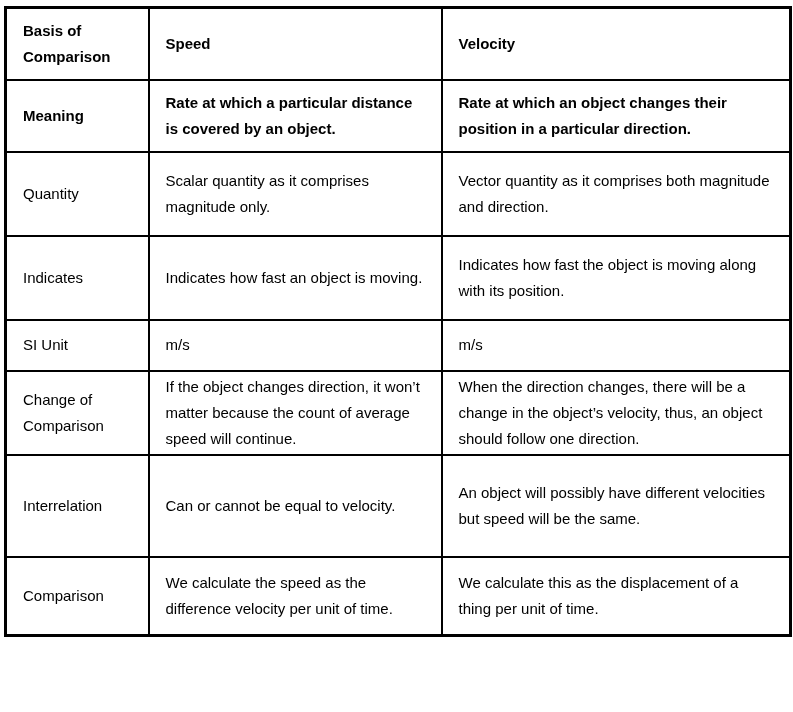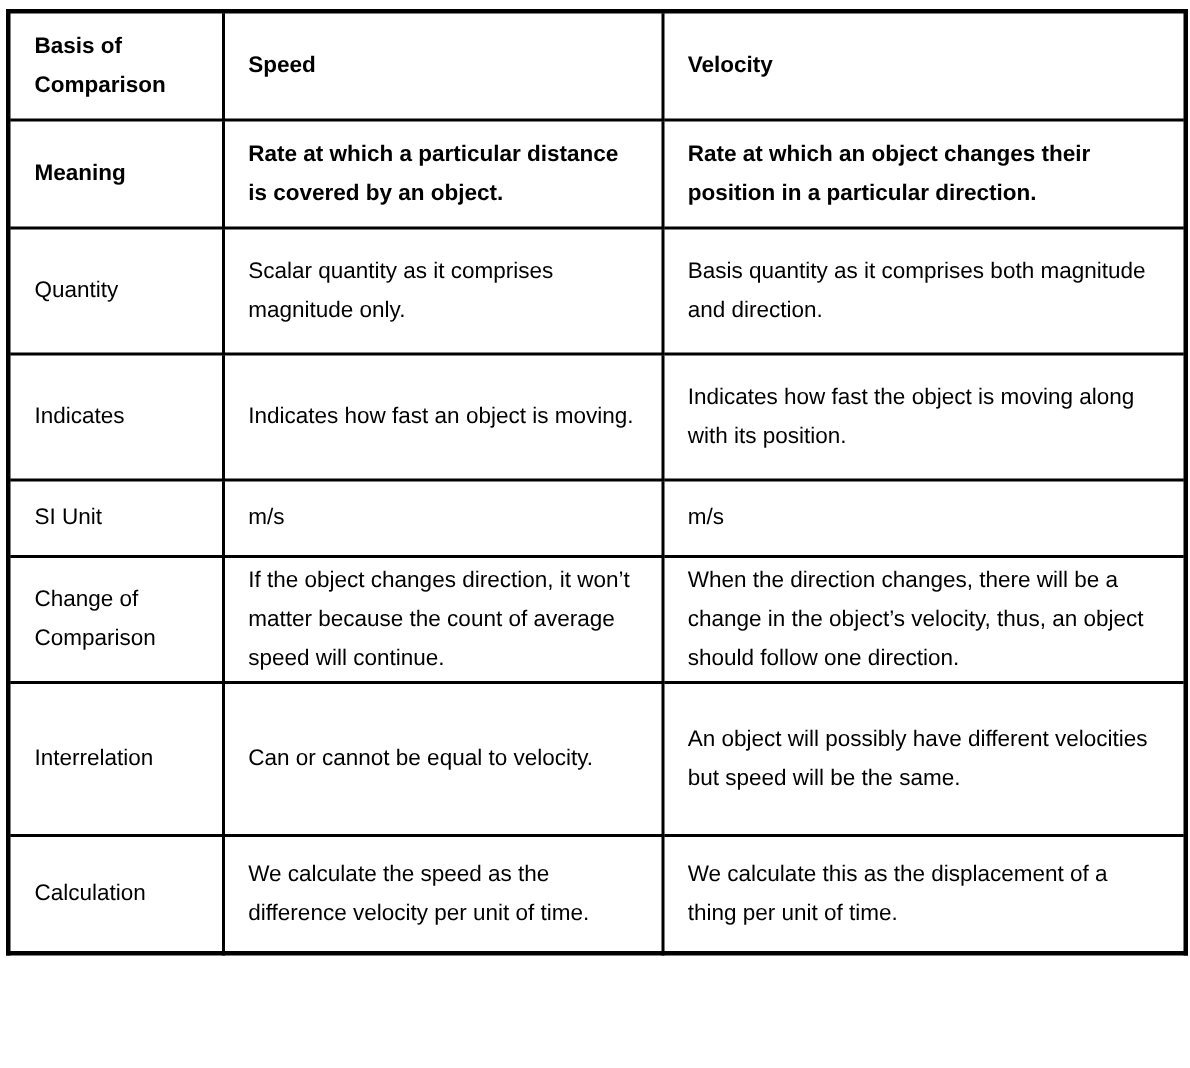--- a/index.html
+++ b/index.html
@@ -62,21 +62,21 @@
       <th>Velocity</th>
     </tr>
     <tr>
       <td>Meaning</td>
       <td>Rate at which a particular distance is covered by an object.</td>
       <td>Rate at which an object changes their position in a particular direction.</td>
     </tr>
     <tr>
       <td>Quantity</td>
       <td>Scalar quantity as it comprises magnitude only.</td>
-      <td>Basis quantity as it comprises both magnitude and direction.</td>
+      <td>Vector quantity as it comprises both magnitude and direction.</td>
     </tr>
     <tr>
       <td>Indicates</td>
       <td>Indicates how fast an object is moving.</td>
       <td>Indicates how fast the object is moving along with its position.</td>
     </tr>
     <tr>
       <td>SI Unit</td>
       <td>m/s</td>
       <td>m/s</td>
@@ -85,18 +85,18 @@
       <td>Change of Comparison</td>
       <td>If the object changes direction, it won’t matter because the count of average speed will continue.</td>
       <td>When the direction changes, there will be a change in the object’s velocity, thus, an object should follow one direction.</td>
     </tr>
     <tr>
       <td>Interrelation</td>
       <td>Can or cannot be equal to velocity.</td>
       <td>An object will possibly have different velocities but speed will be the same.</td>
     </tr>
     <tr>
-      <td>Calculation</td>
+      <td>Comparison</td>
       <td>We calculate the speed as the difference velocity per unit of time.</td>
       <td>We calculate this as the displacement of a thing per unit of time.</td>
     </tr>
   </tbody>
 </table>
 
 </body></html>

